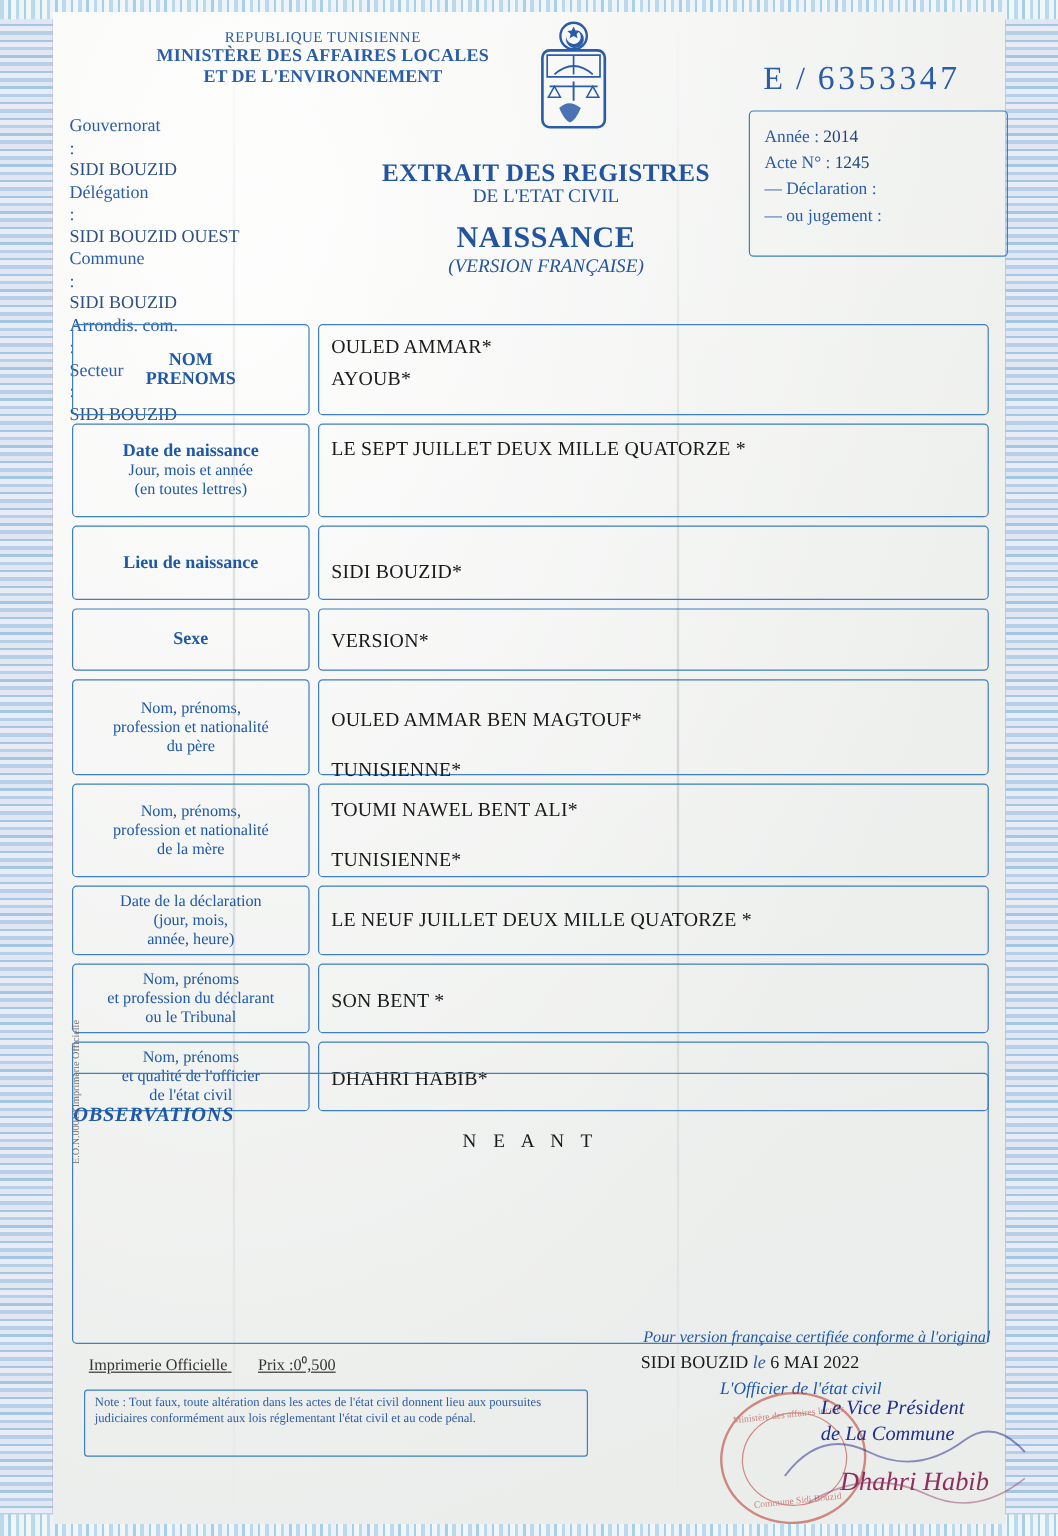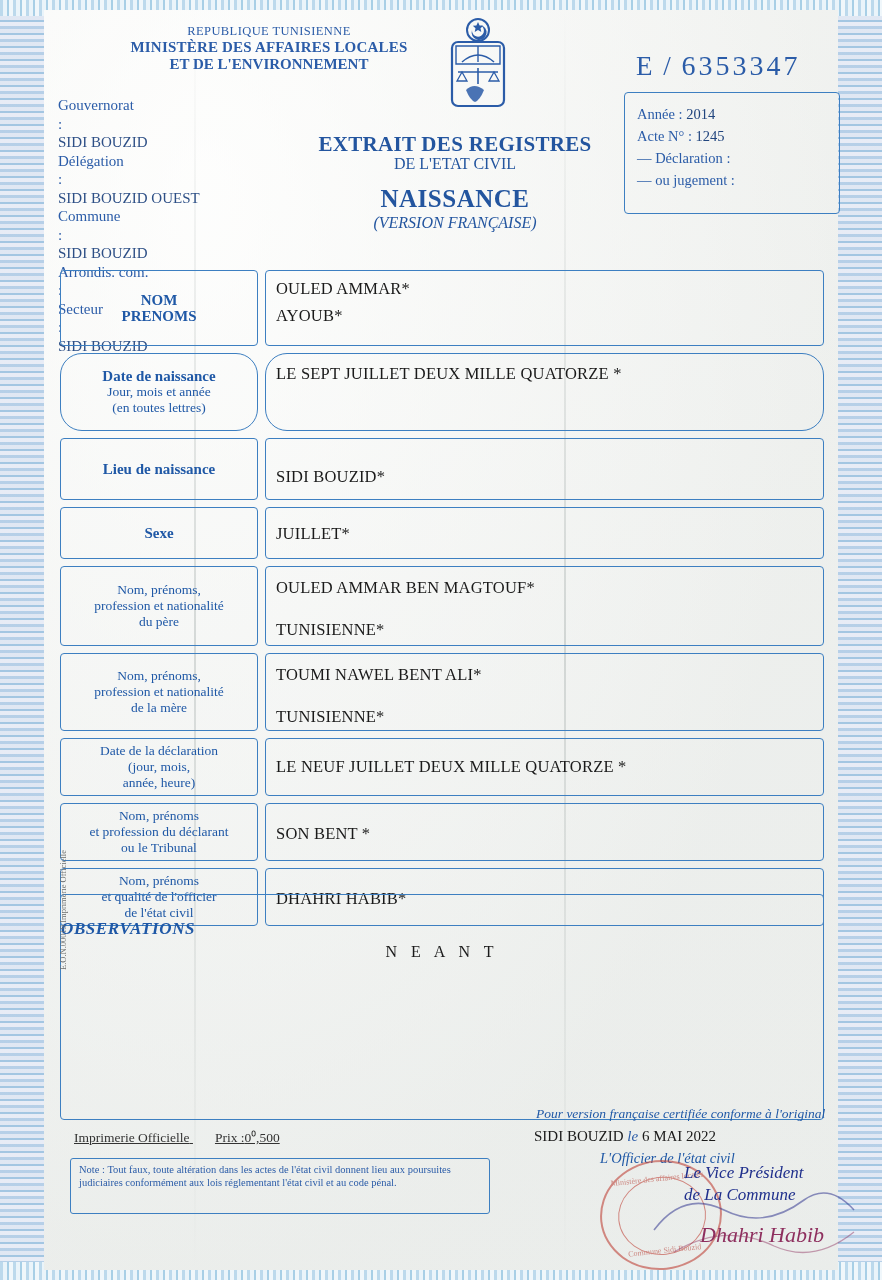--- a/index.html
+++ b/index.html
@@ -175,21 +175,21 @@
     box-sizing: border-box;
     padding: 6px 0 0 10px;
     color: #1a1a1a;
     font-size: 16.5px;
     line-height: 27px;
     letter-spacing: .2px;
   }
   .fval .ln2 { display: block; }
 
   .h-nom { height: 76px; }
-  .h-date { height: 78px; border-radius: 22px; }
+  .h-date { height: 78px; }
   .h-lieu { height: 62px; }
   .h-sexe { height: 52px; }
   .h-pere { height: 80px; }
   .h-mere { height: 78px; }
   .h-decl { height: 58px; }
   .h-qual { height: 58px; }
   .h-off  { height: 58px; }
 
   .fval.two-line { padding-top: 4px; }
 
@@ -462,31 +462,31 @@
         <div class="fval h-lieu" style="padding-top:24px">
           <span class="ln2">SIDI BOUZID*</span>
         </div>
       </div>
 
       <div class="frow">
         <div class="fkey h-sexe">
           <span class="k1">Sexe</span>
         </div>
         <div class="fval h-sexe" style="padding-top:12px">
-          <span class="ln2">JUILLET*</span>
+          <span class="ln2">VERSION*</span>
         </div>
       </div>
 
       <div class="frow">
         <div class="fkey h-pere">
           <span class="s1">Nom, prénoms,</span>
           <span class="s1">profession et nationalité</span>
           <span class="s2">du père</span>
         </div>
-        <div class="fval h-pere two-line" style="line-height:42px;padding-top:0">
+        <div class="fval h-pere two-line" style="line-height:42px;padding-top:12px">
           <span class="ln2">OULED AMMAR BEN MAGTOUF*</span>
           <span class="ln2">TUNISIENNE*</span>
         </div>
       </div>
 
       <div class="frow">
         <div class="fkey h-mere">
           <span class="s1">Nom, prénoms,</span>
           <span class="s1">profession et nationalité</span>
           <span class="s2">de la mère</span>

